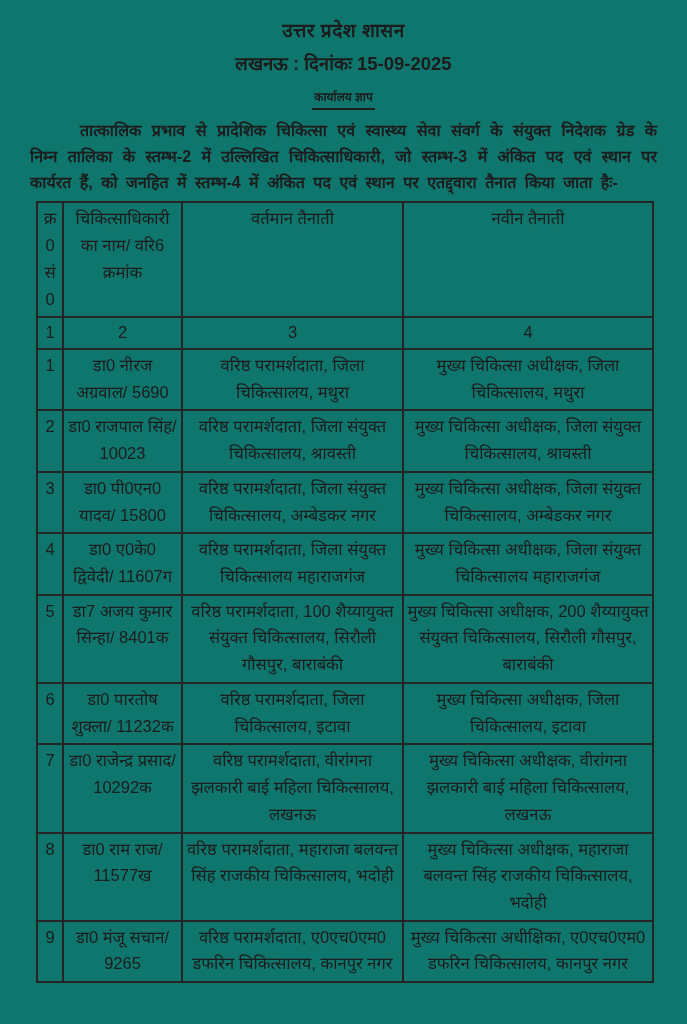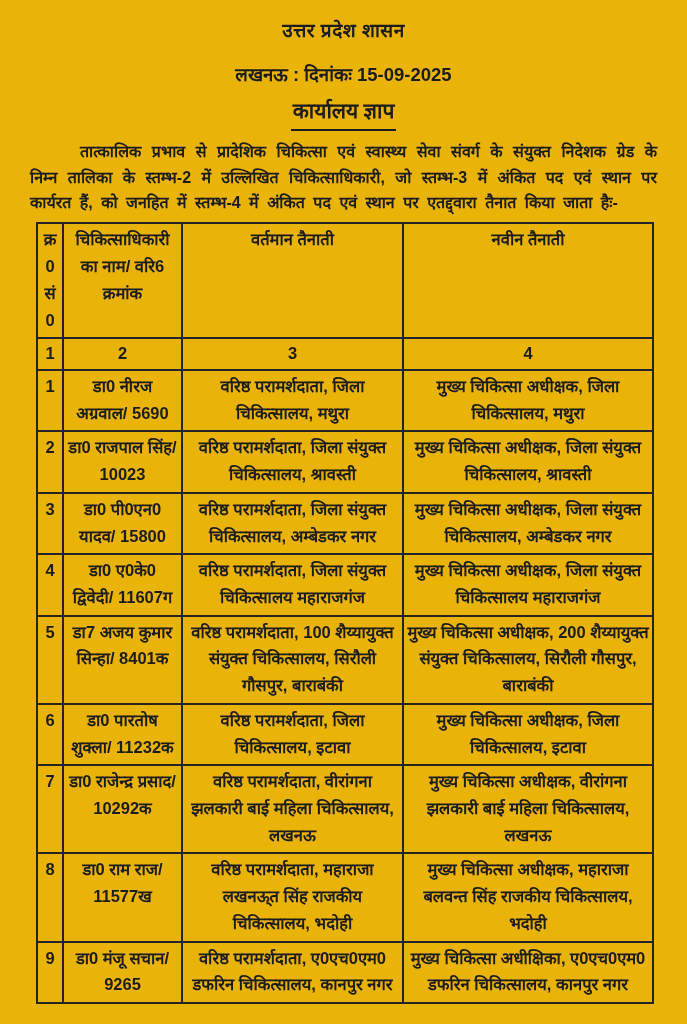--- a/index.html
+++ b/index.html
@@ -5,49 +5,48 @@
   html, body {
     margin: 0;
     padding: 0;
     background: #ffffff;
   }
   .page {
     position: relative;
     width: 687px;
     height: 1024px;
     margin: 0 auto;
-    background: #eab308;
+    background: #0f766e;
     color: #1c1c1c;
     font-family: "Liberation Sans", "DejaVu Sans", sans-serif;
     font-weight: 700;
     overflow: hidden;
     box-sizing: border-box;
     padding-top: 16px;
   }
   .doc-header {
     text-align: center;
     line-height: 1.55;
   }
   .doc-header .hline {
     font-size: 19px;
     letter-spacing: 0.5px;
   }
   .doc-header .dateline {
     font-size: 18.5px;
-    margin-top: 16px;
+    margin-top: 5px;
   }
   .doc-header .memo-title-wrap {
     margin-top: 5px;
   }
   .doc-header .memo-title {
     display: inline-block;
-    font-size: 21px;
+    font-size: 12px;
     border-bottom: 2.5px solid #1c1c1c;
     padding: 0 2px 1px 2px;
-    font-family: Liberation Serif, serif;
   }
   .intro {
     margin: 8px 30px 6px 30px;
     font-size: 16px;
     line-height: 1.62;
     text-align: justify;
     text-indent: 50px;
     word-spacing: 4px;
   }
   table.postings {
@@ -58,21 +57,21 @@
     margin-top: 2px;
   }
   table.postings col.c-sno  { width: 26px; }
   table.postings col.c-name { width: 119px; }
   table.postings col.c-cur  { width: 221px; }
   table.postings col.c-new  { width: 250px; }
   table.postings th,
   table.postings td {
     border: 2px solid #242424;
     font-size: 16.5px;
-    font-weight: 700;
+    font-weight: 400;
     line-height: 1.62;
     text-align: center;
     vertical-align: top;
     padding: 2px 3px 4px 3px;
     word-wrap: break-word;
   }
   tr.header-row th {
     height: 76px;
     vertical-align: top;
   }
@@ -165,21 +164,21 @@
       </tr>
       <tr>
         <td class="cell-sno">7</td>
         <td class="cell-name">डा0 राजेन्द्र प्रसाद/ 10292क</td>
         <td>वरिष्ठ परामर्शदाता, वीरांगना झलकारी बाई महिला चिकित्सालय, लखनऊ</td>
         <td>मुख्य चिकित्सा अधीक्षक, वीरांगना झलकारी बाई महिला चिकित्सालय, लखनऊ</td>
       </tr>
       <tr>
         <td class="cell-sno">8</td>
         <td class="cell-name">डा0 राम राज/ 11577ख</td>
-        <td>वरिष्ठ परामर्शदाता, महाराजा लखनऊ्त सिंह राजकीय चिकित्सालय, भदोही</td>
+        <td>वरिष्ठ परामर्शदाता, महाराजा बलवन्त सिंह राजकीय चिकित्सालय, भदोही</td>
         <td>मुख्य चिकित्सा अधीक्षक, महाराजा बलवन्त सिंह राजकीय चिकित्सालय, भदोही</td>
       </tr>
       <tr>
         <td class="cell-sno">9</td>
         <td class="cell-name">डा0 मंजू सचान/ 9265</td>
         <td>वरिष्ठ परामर्शदाता, ए0एच0एम0 डफरिन चिकित्सालय, कानपुर नगर</td>
         <td>मुख्य चिकित्सा अधीक्षिका, ए0एच0एम0 डफरिन चिकित्सालय, कानपुर नगर</td>
       </tr>
     </tbody>
   </table>

